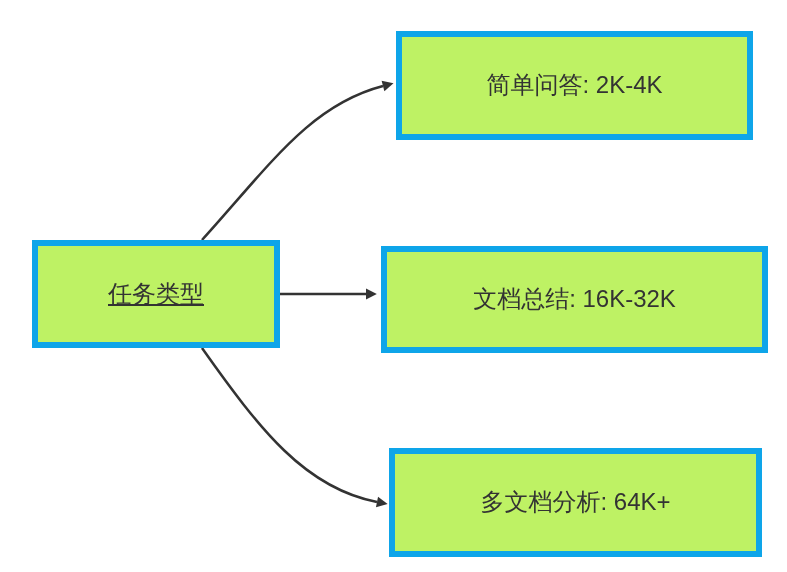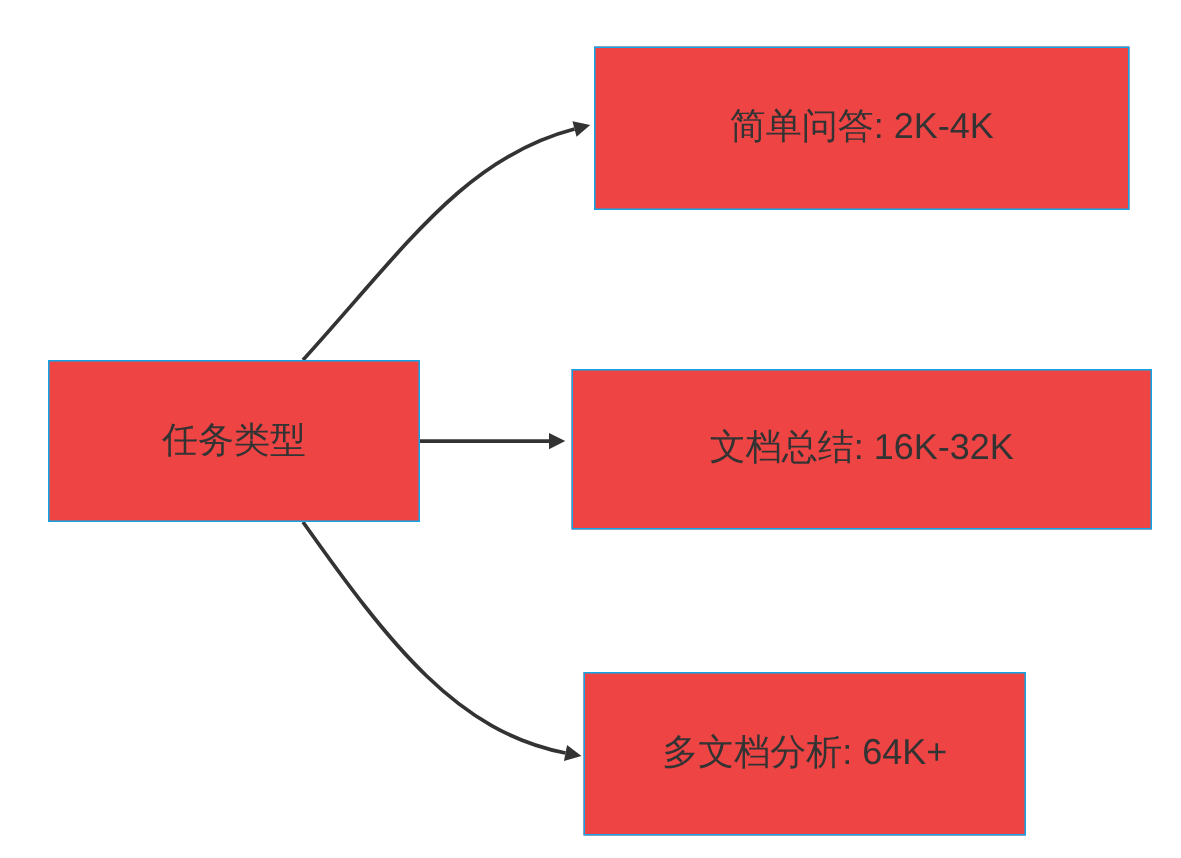--- a/index.html
+++ b/index.html
@@ -23,35 +23,35 @@
     height: 572px;
   }
   .edge-path {
     fill: none;
     stroke: #333333;
     stroke-width: 2.5px;
   }
   .node {
     position: absolute;
     box-sizing: border-box;
-    background: #ef4444;
-    border: 1px solid #0ea5e9;
+    background: #bef264;
+    border: 6px solid #0ea5e9;
     display: flex;
     align-items: center;
     justify-content: center;
     font-size: 24px;
     line-height: 1.2;
     color: #333333;
     text-align: center;
     white-space: nowrap;
   }
-  .node-root    { left: 32px;  top: 240px; width: 248px; height: 108px; }
+  .node-root    { left: 32px;  top: 240px; width: 248px; height: 108px; text-decoration: underline; }
   .node-branch1 { left: 396px; top: 31px;  width: 357px; height: 109px; }
   .node-branch2 { left: 381px; top: 246px; width: 387px; height: 107px; }
-  .node-branch3 { left: 389px; top: 448px; width: 295px; height: 109px; }
+  .node-branch3 { left: 389px; top: 448px; width: 373px; height: 109px; }
 </style>
 </head>
 <body>
 
 <div class="canvas">
 
   <svg class="edges-layer" viewBox="0 0 787 572" xmlns="http://www.w3.org/2000/svg">
     <defs>
       <marker id="arrowhead" viewBox="0 0 12 12" refX="1" refY="6" markerWidth="16" markerHeight="13" markerUnits="userSpaceOnUse" orient="auto">
         <path d="M1,1 L11,6 L1,11 Z" fill="#333333"></path>

